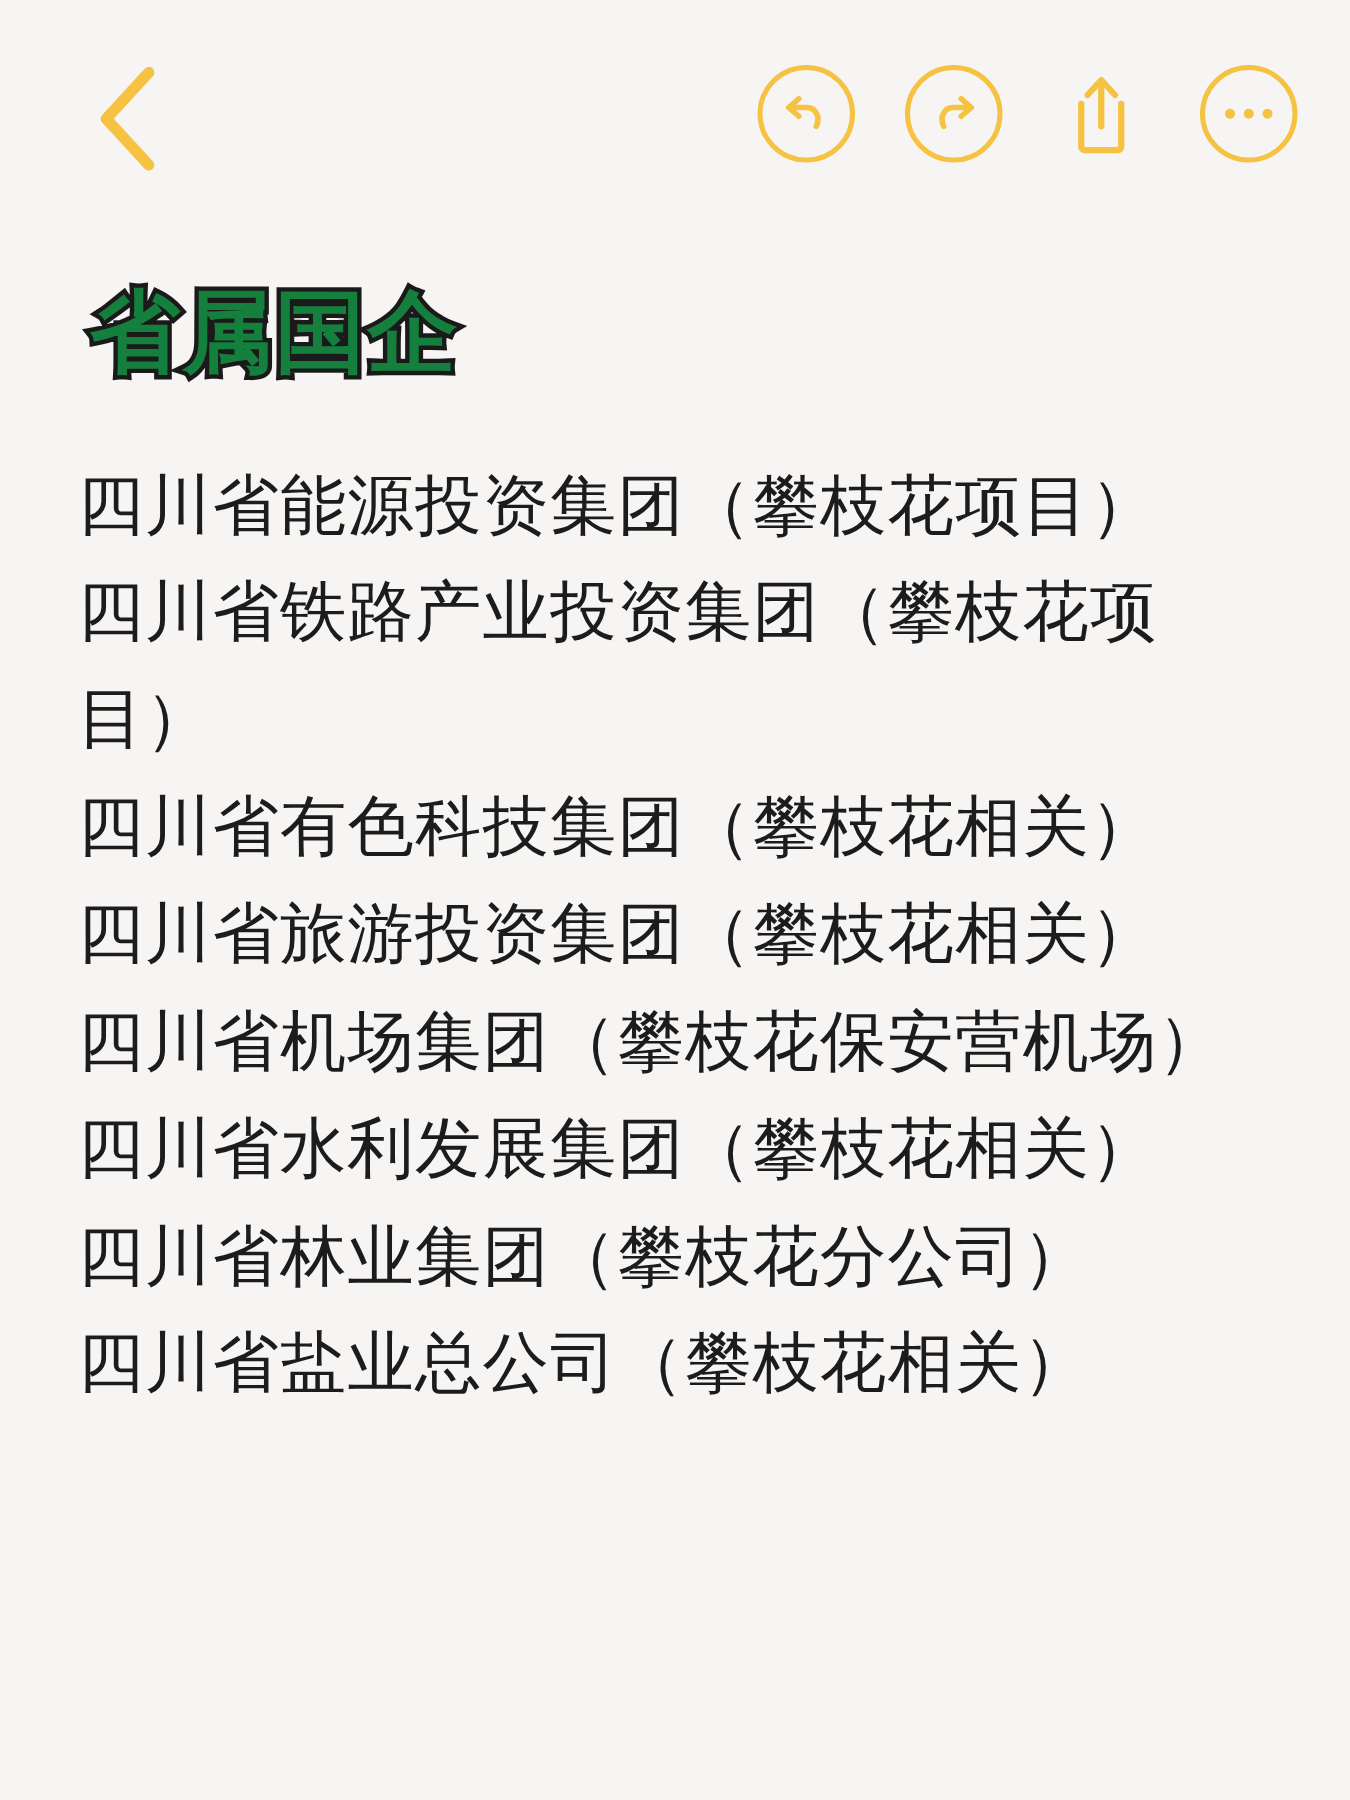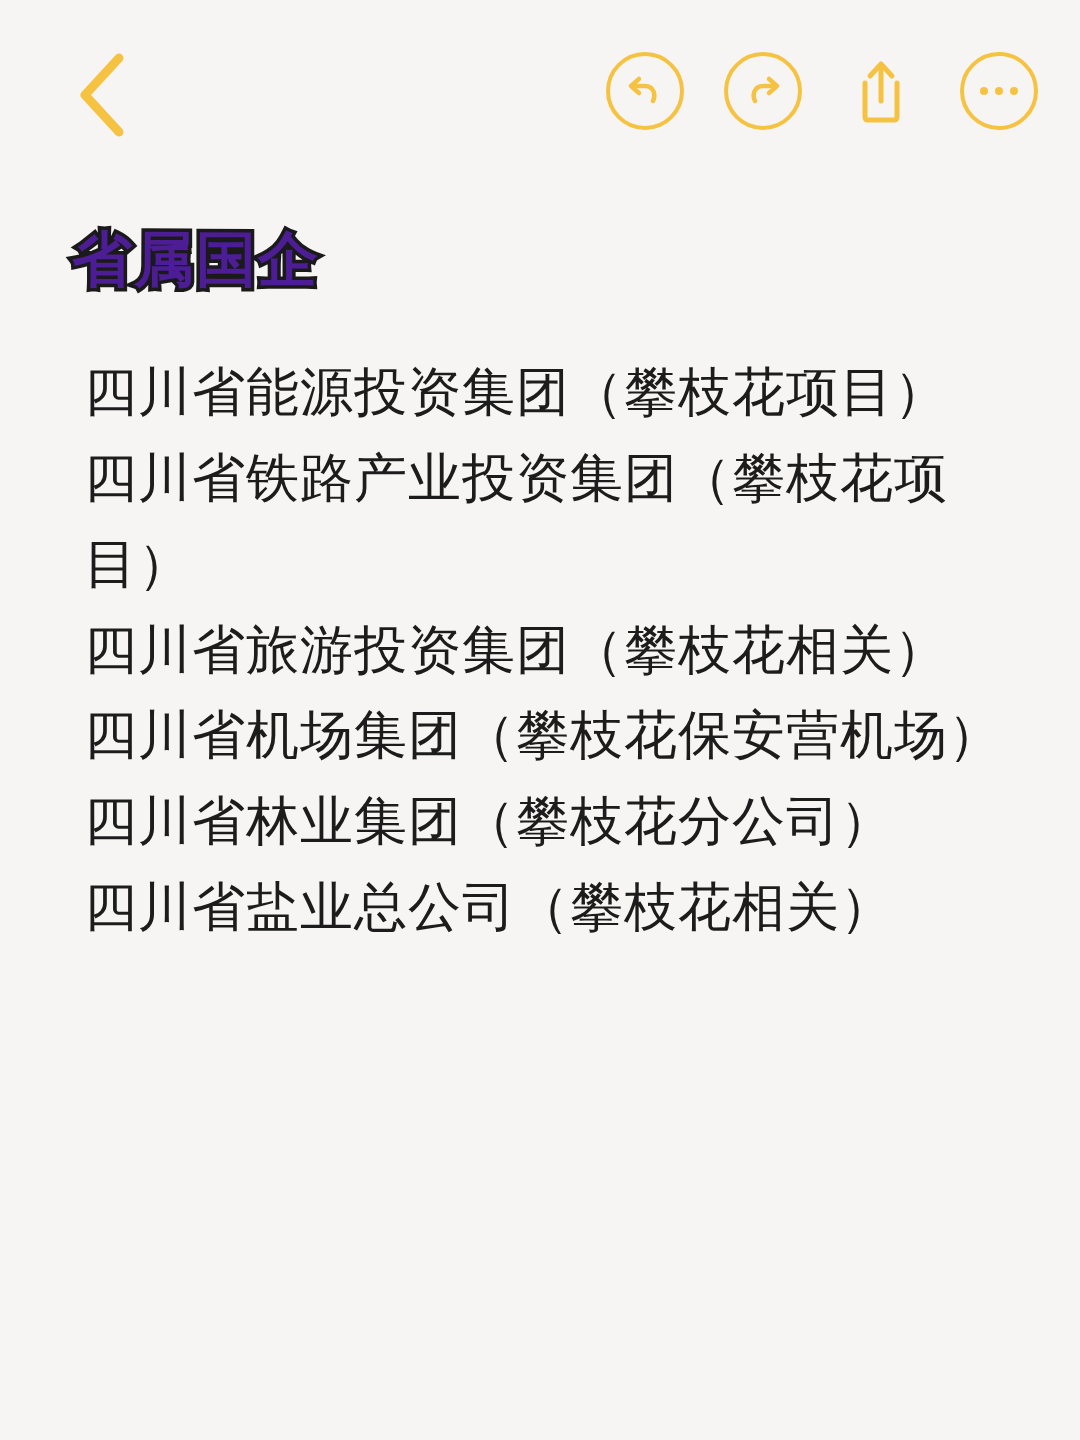--- a/index.html
+++ b/index.html
@@ -56,34 +56,34 @@
     border: none;
   }
   .tool-btn svg { display: block; }
 
   
   .title-wrap {
     margin: 42px 0 0 72px;
   }
   .title {
     font-family: "DejaVu Sans", sans-serif;
-    font-size: 60px;
+    font-size: 72px;
     font-weight: bold;
     letter-spacing: 2px;
-    color: #4c1d95;
+    color: #15803d;
     -webkit-text-stroke: 7px #1a1a1a;
     paint-order: stroke fill;
     line-height: 1.05;
     display: inline-block;
   }
 
   
   .list {
     margin: 58px 0 0 0;
-    padding: 0 78px 0 84px;
+    padding: 0 78px 0 62px;
   }
   .list-item {
     font-family: "DejaVu Serif", serif;
     font-size: 53px;
     line-height: 1.62;
     color: #1c1c1c;
     letter-spacing: 1px;
     word-break: break-all;
   }
 </style>
@@ -143,17 +143,19 @@
   </div>
 </div>
 
 <div class="title-wrap">
   <span class="title">省属国企</span>
 </div>
 
 <div class="list">
   <div class="list-item">四川省能源投资集团（攀枝花项目）</div>
   <div class="list-item">四川省铁路产业投资集团（攀枝花项目）</div>
+  <div class="list-item">四川省有色科技集团（攀枝花相关）</div>
   <div class="list-item">四川省旅游投资集团（攀枝花相关）</div>
   <div class="list-item">四川省机场集团（攀枝花保安营机场）</div>
+  <div class="list-item">四川省水利发展集团（攀枝花相关）</div>
   <div class="list-item">四川省林业集团（攀枝花分公司）</div>
   <div class="list-item">四川省盐业总公司（攀枝花相关）</div>
 </div>
 
 </body></html>

